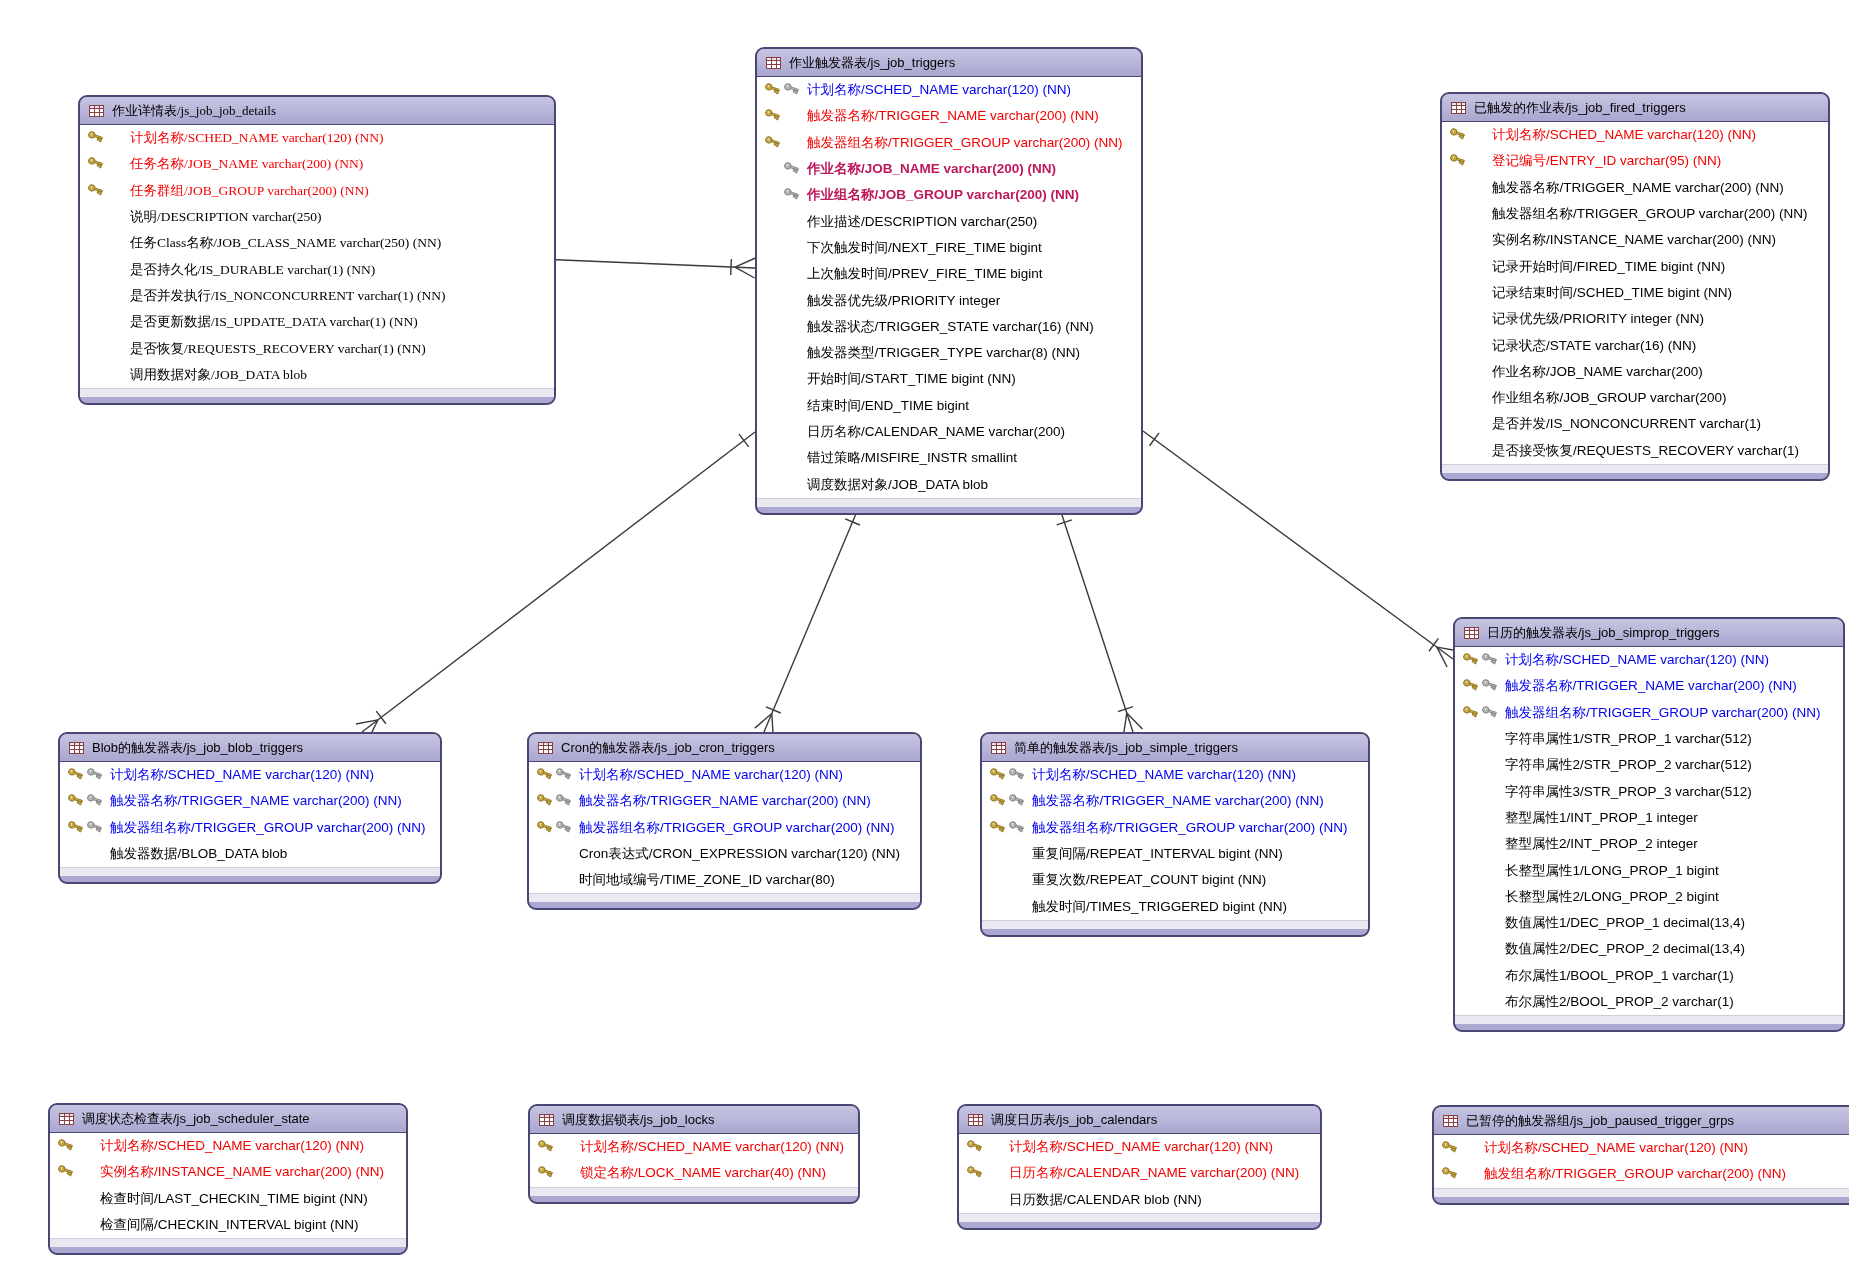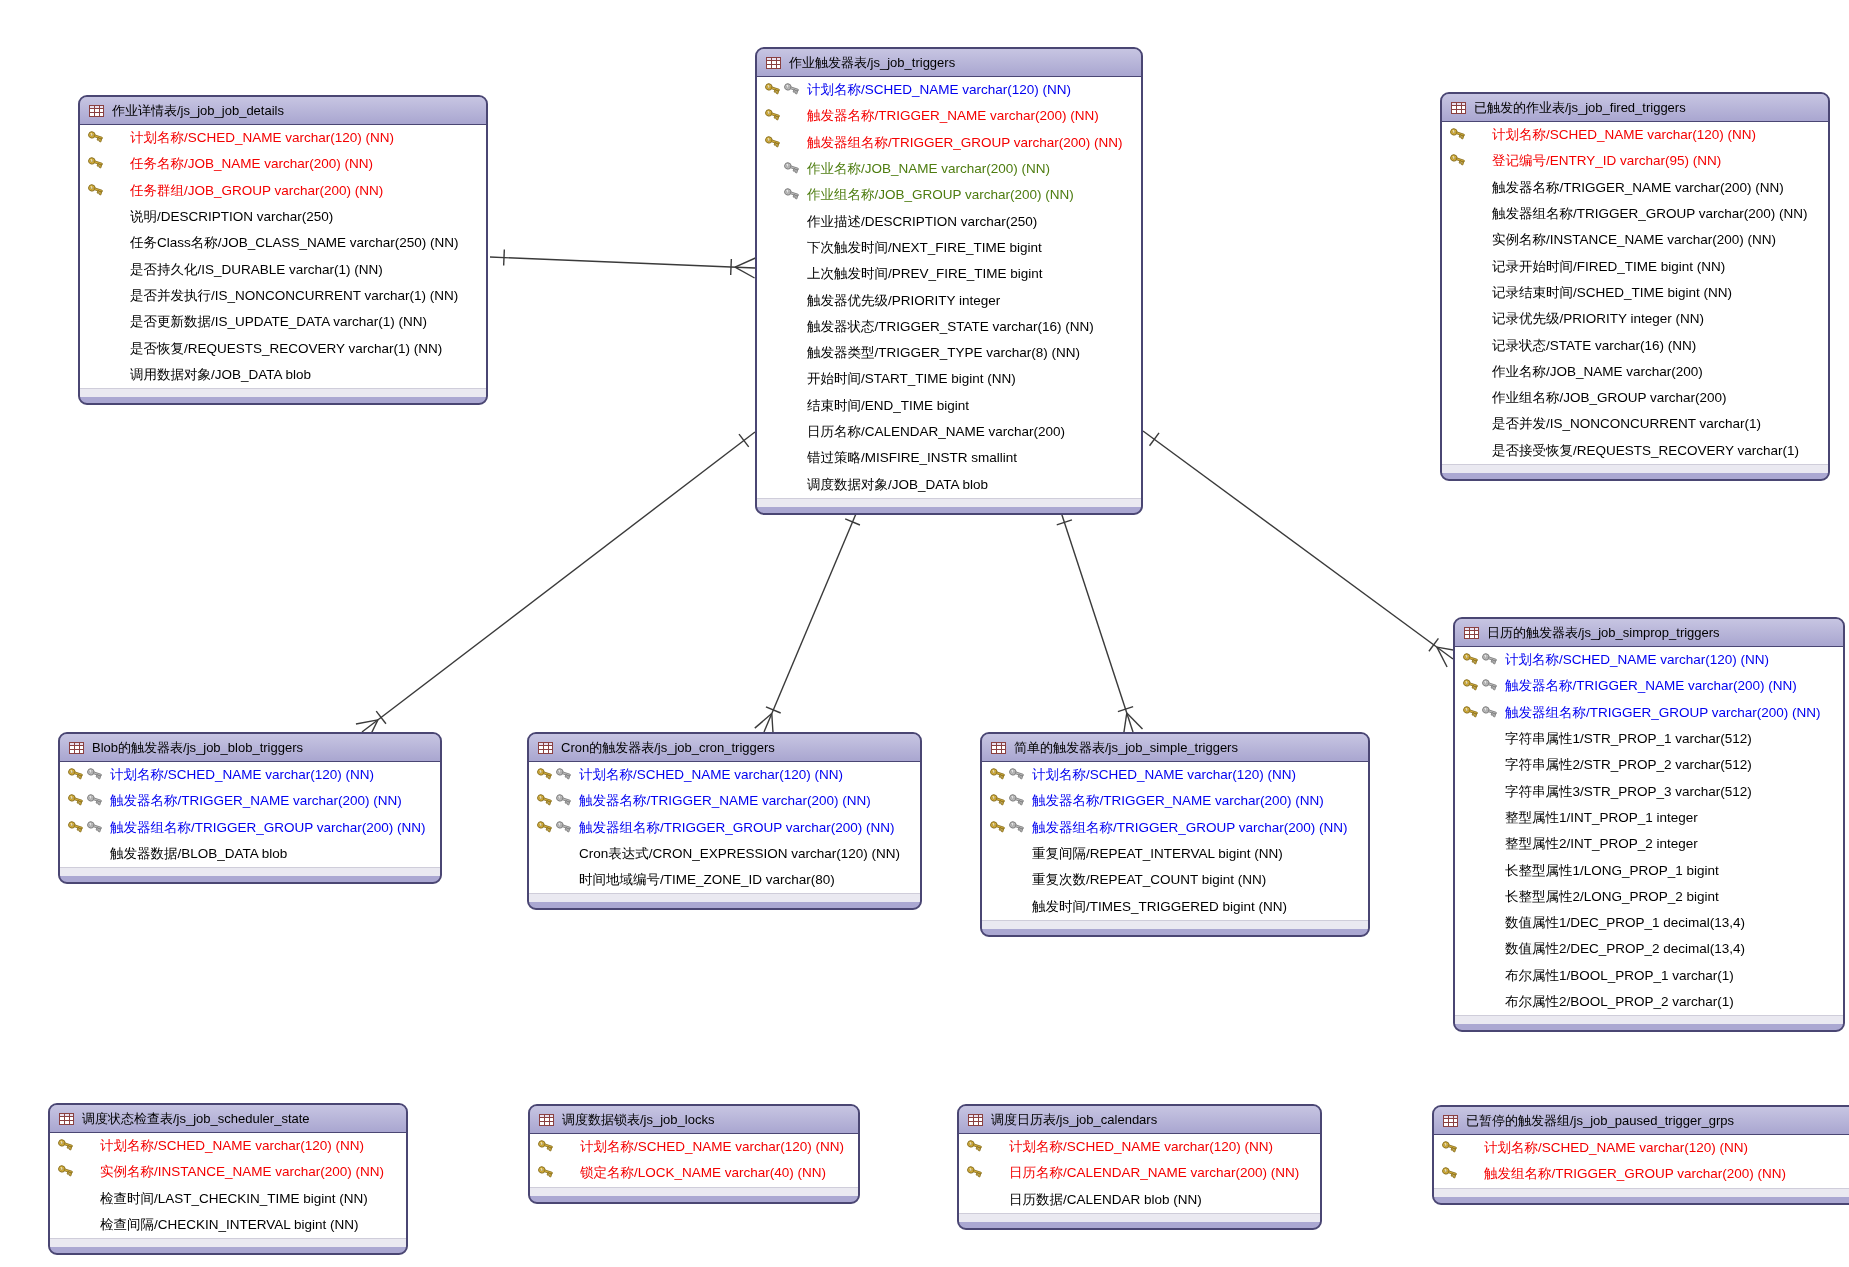--- a/index.html
+++ b/index.html
@@ -10,21 +10,21 @@
   .tbl-header{height:27px;display:flex;align-items:center;background:linear-gradient(#c7c5e2,#a9a6d0);border-bottom:1.5px solid #4a4673;}
   .tbl-header .ticon{margin:0 8px 0 9px;flex:0 0 auto;display:flex;}
   .tbl-title{font-size:13px;color:#000;white-space:nowrap;}
   .tbl-body{background:#ffffff;}
   .frow{position:relative;height:26.3px;display:flex;align-items:center;}
   .frow .ftext{position:absolute;left:50px;top:50%;transform:translateY(-50%);font-size:13.5px;white-space:nowrap;}
   .kslot1{position:absolute;left:7px;top:50%;transform:translateY(-50%);display:flex;}
   .kslot2{position:absolute;left:26px;top:50%;transform:translateY(-50%);display:flex;}
   .c-pk{color:#f40000;}
   .c-pkfk{color:#0000f0;}
-  .c-fk{color:#4d7c0f;}
+  .c-fk{color:#be185d;font-weight:bold;}
   .c-text{color:#000000;}
   .tbl-footer{height:8px;background:#eae9f1;border-top:1px solid #cfcdda;}
 </style>
 </head>
 <body>
 
 <div id="canvas">
   <svg id="wires" width="1849" height="1267" viewBox="0 0 1849 1267">
       <g>
         <line x1="490" y1="257" x2="755" y2="268" stroke="#3a3a3a" stroke-width="1.4"></line>
@@ -55,21 +55,21 @@
         <line x1="1133.1363765697693" y1="706.7021463078146" x2="1117.930389040504" y2="711.6798911043901" stroke="#3a3a3a" stroke-width="1.4"></line>
       </g>
       <g>
         <line x1="1143" y1="431" x2="1453" y2="659" stroke="#3a3a3a" stroke-width="1.4"></line>
         <line x1="1159.0180100414373" y1="432.85023088084085" x2="1149.5381754160053" y2="445.7394797136651" stroke="#3a3a3a" stroke-width="1.4"></line>
         <line x1="1436.8884389589698" y1="647.15020671821" x2="1447.075103359105" y2="667.0557805205151" stroke="#3a3a3a" stroke-width="1.4"></line>
         <line x1="1436.8884389589698" y1="647.15020671821" x2="1458.924896640895" y2="650.9442194794849" stroke="#3a3a3a" stroke-width="1.4"></line>
         <line x1="1438.4060440634796" y1="638.3356236454399" x2="1428.9262094380476" y2="651.2248724782642" stroke="#3a3a3a" stroke-width="1.4"></line>
       </g>
     </svg>
-<div class="tbl" style="left: 78px; top: 95px; width: 410px;">
+<div class="tbl" style="left: 78px; top: 95px; width: 478px; font-family: Liberation Serif, serif;">
       <div class="tbl-header">
         <span class="ticon">
           <svg width="15" height="12" viewBox="0 0 15 12">
             <rect x="0.5" y="0.5" width="14" height="11" fill="#ffffff" stroke="#8a4040"></rect>
             <rect x="0.5" y="0.5" width="14" height="3" fill="#e8e0ee" stroke="#8a4040"></rect>
             <line x1="5.5" y1="0.5" x2="5.5" y2="11.5" stroke="#8a4040"></line>
             <line x1="10.5" y1="0.5" x2="10.5" y2="11.5" stroke="#8a4040"></line>
             <line x1="0.5" y1="7.5" x2="14.5" y2="7.5" stroke="#8a4040"></line>
           </svg>
         </span>

